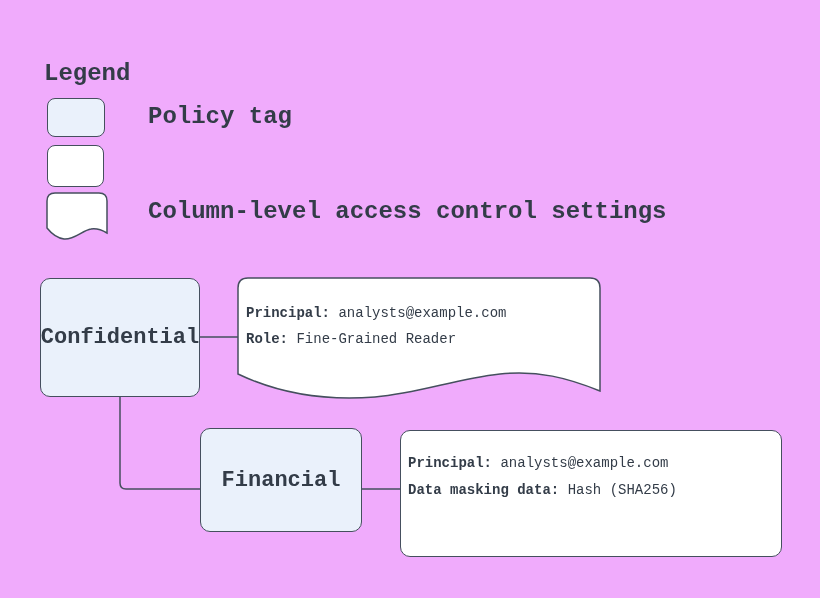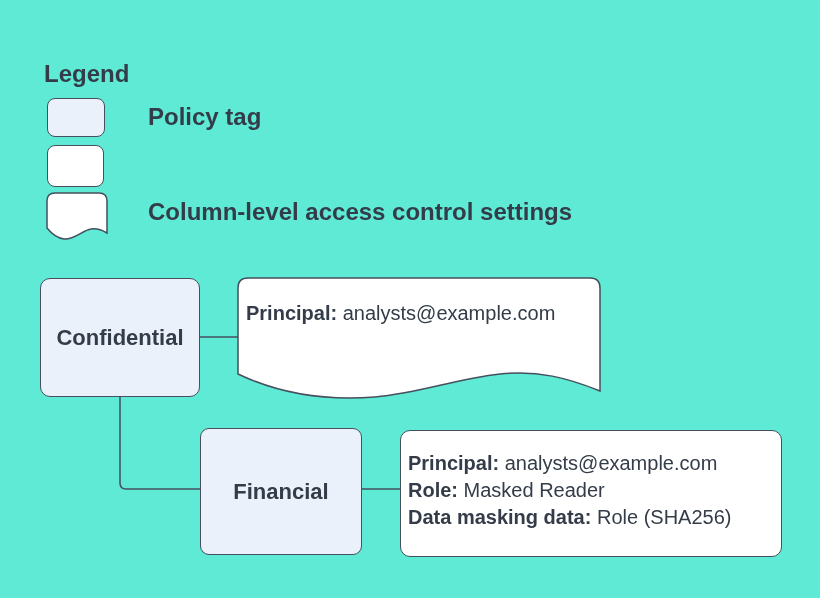--- a/index.html
+++ b/index.html
@@ -6,22 +6,22 @@
   :root {
     --tag-fill: #EAF1FB;
     --card-fill: #FFFFFF;
     --stroke: #454F5E;
     --text: #333C48;
   }
   .canvas {
     position: relative;
     width: 820px;
     height: 598px;
-    background: #5eead4;
-    font-family: Liberation Sans, sans-serif;
+    background: #f0abfc;
+    font-family: Liberation Mono, monospace;
     color: var(--text);
     overflow: hidden;
   }
   .shapes-layer {
     position: absolute;
     left: 0; top: 0;
     width: 820px; height: 598px;
     pointer-events: none;
   }
   .doc-shape { fill: var(--card-fill); stroke: var(--stroke); stroke-width: 1.5; }
@@ -49,24 +49,24 @@
   .node {
     box-sizing: border-box;
     background: var(--tag-fill);
     border: 1.5px solid var(--stroke);
     border-radius: 10px;
     display: flex; align-items: center; justify-content: center;
     font-size: 22px; font-weight: bold;
     text-align: center;
   }
   .node-confidential { left: 40px; top: 278px; width: 160px; height: 119px; }
-  .node-financial   { left: 200px; top: 428px; width: 162px; height: 127px; border-radius: 9px; }
+  .node-financial   { left: 200px; top: 428px; width: 162px; height: 104px; }
 
   .card-text {
-    font-size: 20px;
+    font-size: 14px;
     white-space: nowrap;
   }
   .card-text div { white-space: nowrap; }
   .access-card-text { left: 246px; top: 300px; line-height: 26px; }
   .policy-card {
     box-sizing: border-box;
     left: 400px; top: 430px; width: 382px; height: 127px;
     background: var(--card-fill);
     border: 1.5px solid var(--stroke);
     border-radius: 10px;
@@ -115,31 +115,31 @@
 
   <div class="abs node node-financial">
     <span>Financial</span>
   </div>
 
   <div class="abs card-text access-card-text">
     <div>
       <b>Principal:</b>
       <span>analysts@example.com</span>
     </div>
+    <div>
+      <b>Role:</b>
+      <span>Fine-Grained Reader</span>
+    </div>
   </div>
 
   <div class="abs policy-card"></div>
   <div class="abs card-text policy-card-text">
     <div>
       <b>Principal:</b>
       <span>analysts@example.com</span>
     </div>
     <div>
-      <b>Role:</b>
-      <span>Masked Reader</span>
-    </div>
-    <div>
       <b>Data masking data:</b>
-      <span>Role (SHA256)</span>
+      <span>Hash (SHA256)</span>
     </div>
   </div>
 
 </div>
 
 </body></html>

